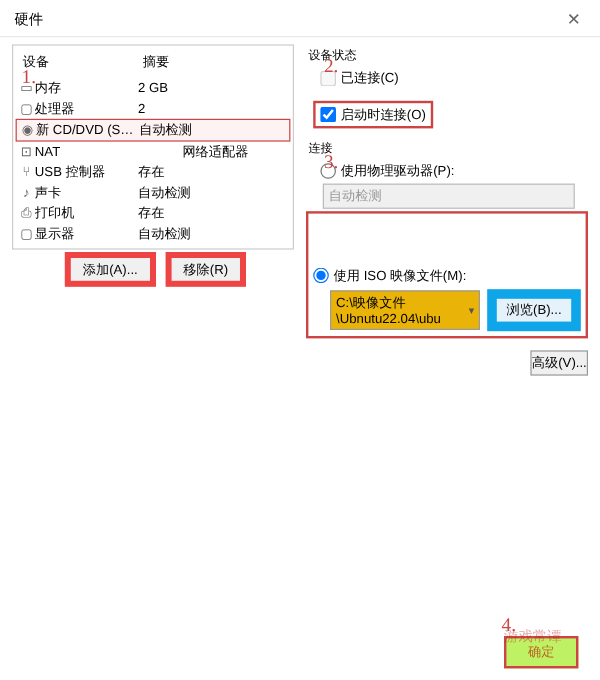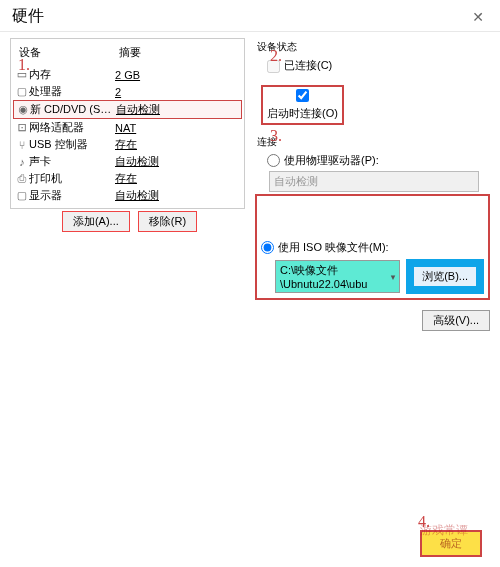--- a/index.html
+++ b/index.html
@@ -1,64 +1,64 @@
 <!DOCTYPE html>
 <html><head>
 <meta charset="utf-8">
 <style>
 * { box-sizing: border-box; margin: 0; padding: 0; }
 body { font-family: "Microsoft YaHei", Arial, sans-serif; font-size: 11px; background: #fff; color: #000; width: 500px; height: 567px; overflow: hidden; }
 
 .titlebar { display: flex; align-items: center; justify-content: space-between; padding: 6px 8px 4px 12px; border-bottom: 1px solid #e8e8e8; }
-.title { font-size: 16px; }
+.title { font-size: 12px; }
 .close-x { font-size: 14px; color: #666; padding: 2px 8px; cursor: pointer; }
 
 .content { display: flex; height: 490px; }
 
 .left { width: 235px; border: 1px solid #ccc; margin: 6px 4px 2px 10px; padding: 4px 2px; }
 .right { flex: 1; padding: 8px 10px 0 6px; }
 
 .header-row { display: flex; font-weight: normal; padding: 2px 4px 6px 6px; align-items: flex-end; }
 .col-device { width: 100px; }
 .col-summary { flex: 1; }
 
 .device-row { display: flex; padding: 1px 4px 1px 2px; align-items: center; }
 .device-row.selected { background: #fdf3f3; border: 1px solid #cc4444; }
 .device-row.selected .cell { }
 .icon-cell { width: 14px; display: inline-flex; align-items: center; justify-content: center; color: #666; }
 .cell.name { width: 86px; overflow: hidden; white-space: nowrap; text-overflow: ellipsis; }
-.cell.summary { flex: 1; text-decoration: underline; }
+.cell.summary { flex: 1; }
 
 .group-title { font-size: 10px; margin: 0 0 4px 2px; }
 .group-box { margin-bottom: 10px; }
 
 .checkbox-row { display: flex; align-items: flex-end; gap: 4px; margin: 2px 0 12px 12px; }
 .checkbox-row input[type=checkbox] { width: 13px; height: 13px; }
 
-.highlight-box { border: 2px solid #cc4444; padding: 2px 4px; margin-left: 6px; display: inline-flex; align-items: center; gap: 4px; flex-direction: column; }
+.highlight-box { border: 2px solid #cc4444; padding: 2px 4px; margin-left: 6px; display: inline-flex; align-items: center; gap: 4px; }
 
 .radio-row { display: flex; align-items: center; gap: 4px; margin: 2px 0 3px 12px; }
 .radio-row input[type=radio] { width: 13px; height: 13px; }
 
 .dropdown { width: 210px; margin-left: 14px; background: #f0f0f0; border: 1px solid #bbb; padding: 2px 4px; color: #999; font-size: 11px; }
 
 .conn-section { border: 2px solid #cc4444; padding: 4px; margin-top: 2px; }
 .path-row { display: flex; gap: 6px; margin: 4px 0 0 14px; align-items: center; }
-.path-input { flex: 1; border: 1px solid #999; padding: 2px 4px; font-size: 11px; display: flex; align-items: center; justify-content: space-between; background: #5eead4; }
+.path-input { flex: 1; border: 1px solid #999; padding: 2px 4px; font-size: 11px; display: flex; align-items: center; justify-content: space-between; background: #eab308; }
 .path-input .caret { color: #555; font-size: 9px; }
 .browse-btn { border: 8px solid #0ea5e9; background: #e5f1fb; padding: 2px 8px; font-size: 11px; cursor: pointer; }
 
 .adv-btn-row { display: flex; justify-content: flex-end; margin-top: 8px; }
-.adv-btn { border: 1px solid #999; background: #f0f0f0; padding: 2px 10px; font-size: 11px; cursor: pointer; }
+.adv-btn { border: 1px solid #999; background: #f0f0f0; padding: 2px 0; font-size: 11px; cursor: pointer; }
 
 .left-buttons { display: flex; justify-content: center; gap: 8px; margin-top: 2px; margin-left: 10px; }
-.small-btn { border: 1px solid #ef4444; background: #f0f0f0; padding: 2px 10px; font-size: 11px; cursor: pointer; }
+.small-btn { border: 5px solid #ef4444; background: #f0f0f0; padding: 2px 10px; font-size: 11px; cursor: pointer; }
 
 .footer { position: absolute; bottom: 10px; right: 18px; }
-.ok-btn { border: 2px solid #cc4444; background: #fde047; padding: 4px 18px; font-size: 11px; cursor: pointer; color: #bb6622; }
+.ok-btn { border: 2px solid #cc4444; background: #bef264; padding: 4px 18px; font-size: 11px; cursor: pointer; color: #bb6622; }
 
 .annot { position: absolute; color: #cc4444; font-size: 16px; font-weight: normal; font-family: "Times New Roman", serif; }
 .a1 { top: 56px; left: 18px; }
 .a2 { top: 47px; left: 270px; }
 .a3 { top: 127px; left: 270px; }
 .a4 { bottom: 36px; right: 70px; }
 
 .watermark { position: absolute; bottom: 28px; right: 32px; color: #b91c1c; font-size: 12px; opacity: 0.4; pointer-events: none; }
 </style>
 </head>
@@ -86,22 +86,22 @@
         <span class="cell name">处理器</span>
         <span class="cell summary">2</span>
       </div>
       <div class="device-row selected">
         <span class="icon-cell">◉</span>
         <span class="cell name">新 CD/DVD (SATA)</span>
         <span class="cell summary">自动检测</span>
       </div>
       <div class="device-row">
         <span class="icon-cell">⊡</span>
+        <span class="cell summary">NAT</span>
         <span class="cell name">网络适配器</span>
-        <span class="cell summary">NAT</span>
       </div>
       <div class="device-row">
         <span class="icon-cell">⑂</span>
         <span class="cell name">USB 控制器</span>
         <span class="cell summary">存在</span>
       </div>
       <div class="device-row">
         <span class="icon-cell">♪</span>
         <span class="cell name">声卡</span>
         <span class="cell summary">自动检测</span>

